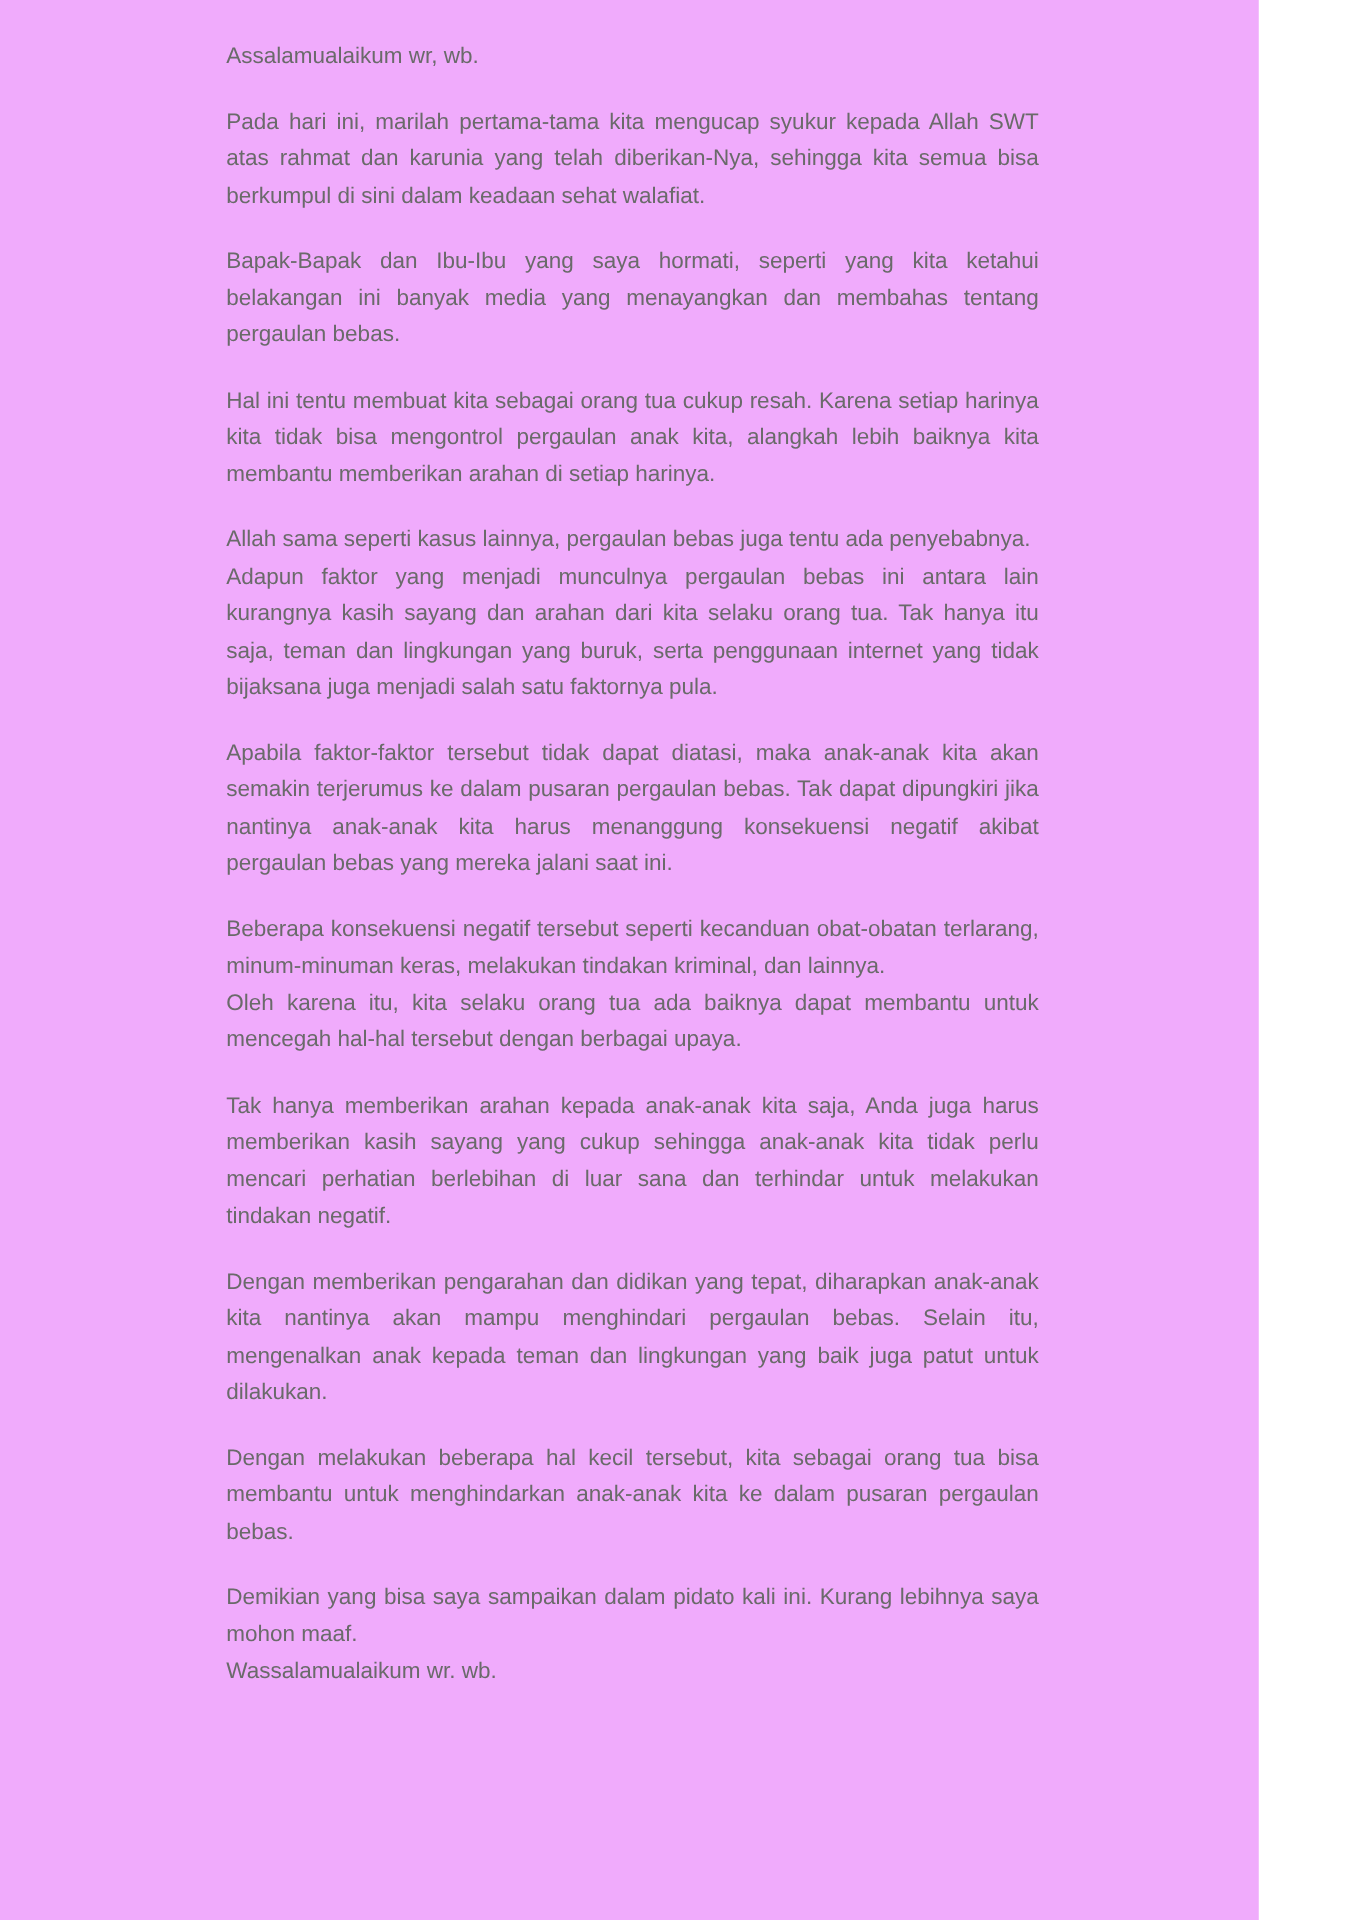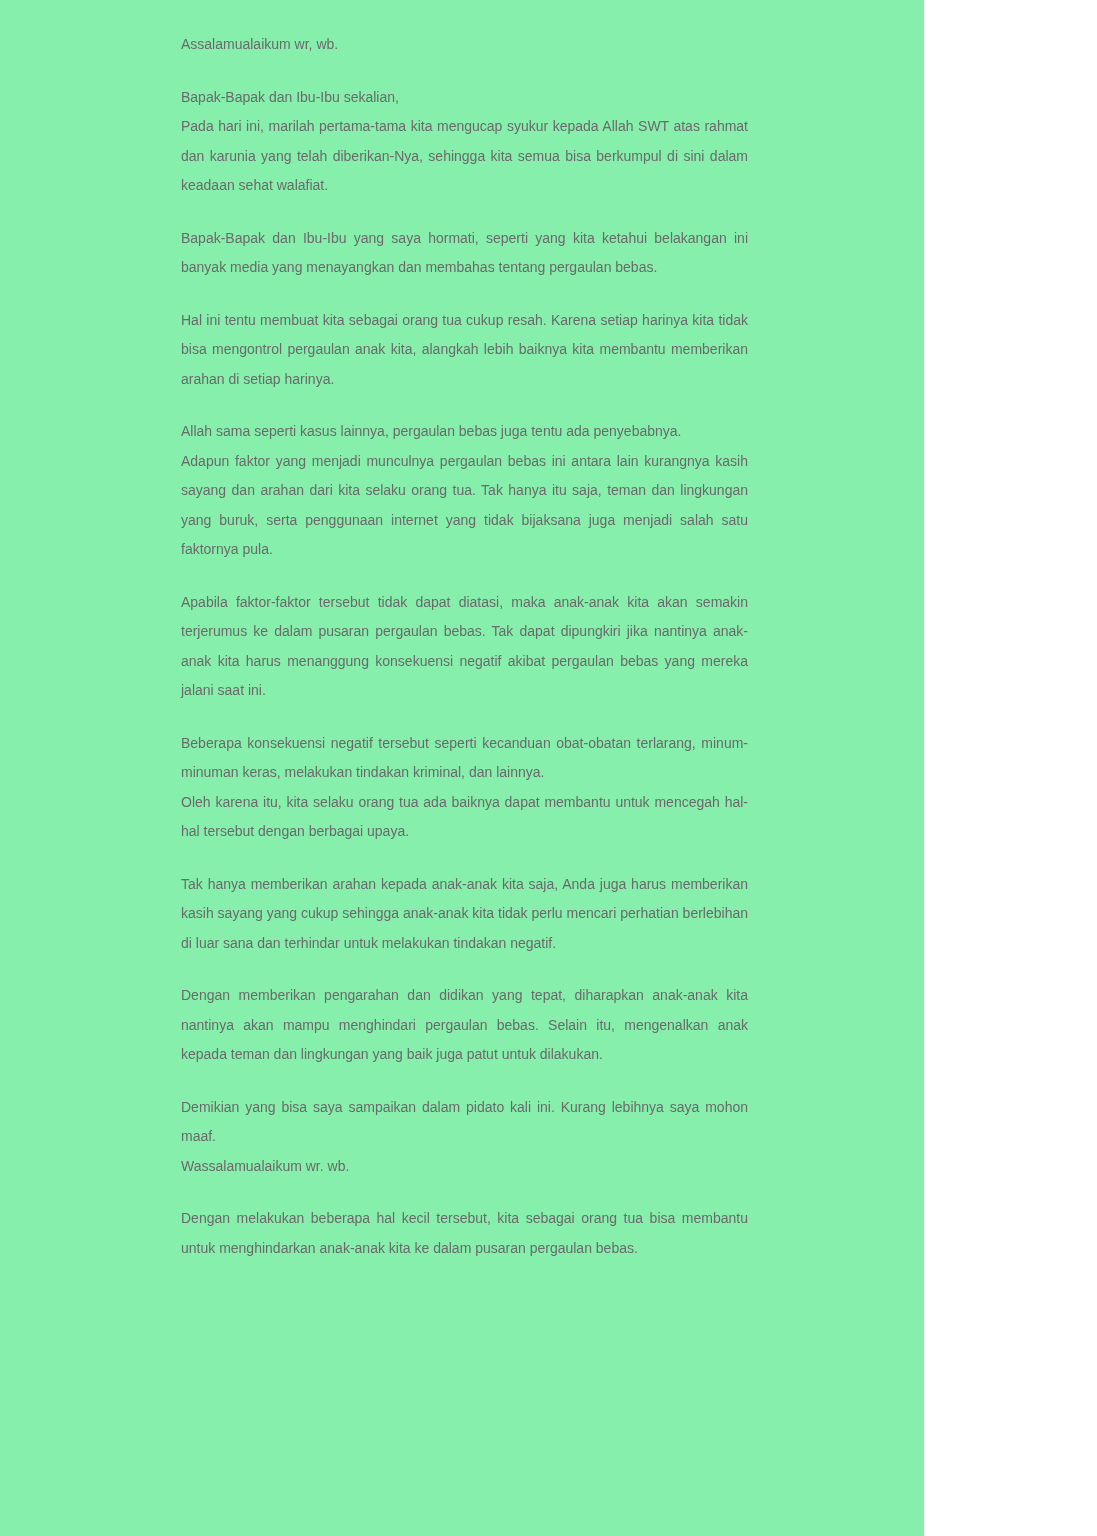--- a/index.html
+++ b/index.html
@@ -1,27 +1,27 @@
 <!DOCTYPE html>
 <html><head>
 <meta charset="utf-8">
 <style>
   html, body {
     margin: 0;
     padding: 0;
     background: #ffffff;
   }
   .page {
-    width: 924px;
+    width: 1007px;
     height: 1536px;
     box-sizing: border-box;
     padding: 30px 176px 0 181px;
-    background: #86efac;
+    background: #f0abfc;
     font-family: "Liberation Sans", "DejaVu Sans", sans-serif;
-    font-size: 14px;
+    font-size: 18px;
     line-height: 29.5px;
     color: #6a6a6a;
     overflow: hidden;
   }
   .block {
     margin: 0 0 23px 0;
   }
   .seg {
     display: block;
     text-align: justify;
@@ -30,21 +30,20 @@
 </head>
 <body>
 
 <div class="page">
 
   <div class="block">
     <span class="seg">Assalamualaikum wr, wb.</span>
   </div>
 
   <div class="block">
-    <span class="seg">Bapak-Bapak dan Ibu-Ibu sekalian,</span>
     <span class="seg">Pada hari ini, marilah pertama-tama kita mengucap syukur kepada Allah SWT atas rahmat dan karunia yang telah diberikan-Nya, sehingga kita semua bisa berkumpul di sini dalam keadaan sehat walafiat.</span>
   </div>
 
 
   <div class="block">
     <span class="seg">Bapak-Bapak dan Ibu-Ibu yang saya hormati, seperti yang kita ketahui belakangan ini banyak media yang menayangkan dan membahas tentang pergaulan bebas.</span>
   </div>
 
   <div class="block">
     <span class="seg">Hal ini tentu membuat kita sebagai orang tua cukup resah. Karena setiap harinya kita tidak bisa mengontrol pergaulan anak kita, alangkah lebih baiknya kita membantu memberikan arahan di setiap harinya.</span>
@@ -66,21 +65,21 @@
 
   <div class="block">
     <span class="seg">Tak hanya memberikan arahan kepada anak-anak kita saja, Anda juga harus memberikan kasih sayang yang cukup sehingga anak-anak kita tidak perlu mencari perhatian berlebihan di luar sana dan terhindar untuk melakukan tindakan negatif.</span>
   </div>
 
   <div class="block">
     <span class="seg">Dengan memberikan pengarahan dan didikan yang tepat, diharapkan anak-anak kita nantinya akan mampu menghindari pergaulan bebas. Selain itu, mengenalkan anak kepada teman dan lingkungan yang baik juga patut untuk dilakukan.</span>
   </div>
 
   <div class="block">
-    <span class="seg">Demikian yang bisa saya sampaikan dalam pidato kali ini. Kurang lebihnya saya mohon maaf.</span>
-    <span class="seg">Wassalamualaikum wr. wb.</span>
+    <span class="seg">Dengan melakukan beberapa hal kecil tersebut, kita sebagai orang tua bisa membantu untuk menghindarkan anak-anak kita ke dalam pusaran pergaulan bebas.</span>
   </div>
 
   <div class="block">
-    <span class="seg">Dengan melakukan beberapa hal kecil tersebut, kita sebagai orang tua bisa membantu untuk menghindarkan anak-anak kita ke dalam pusaran pergaulan bebas.</span>
+    <span class="seg">Demikian yang bisa saya sampaikan dalam pidato kali ini. Kurang lebihnya saya mohon maaf.</span>
+    <span class="seg">Wassalamualaikum wr. wb.</span>
   </div>
 
 </div>
 
 </body></html>

